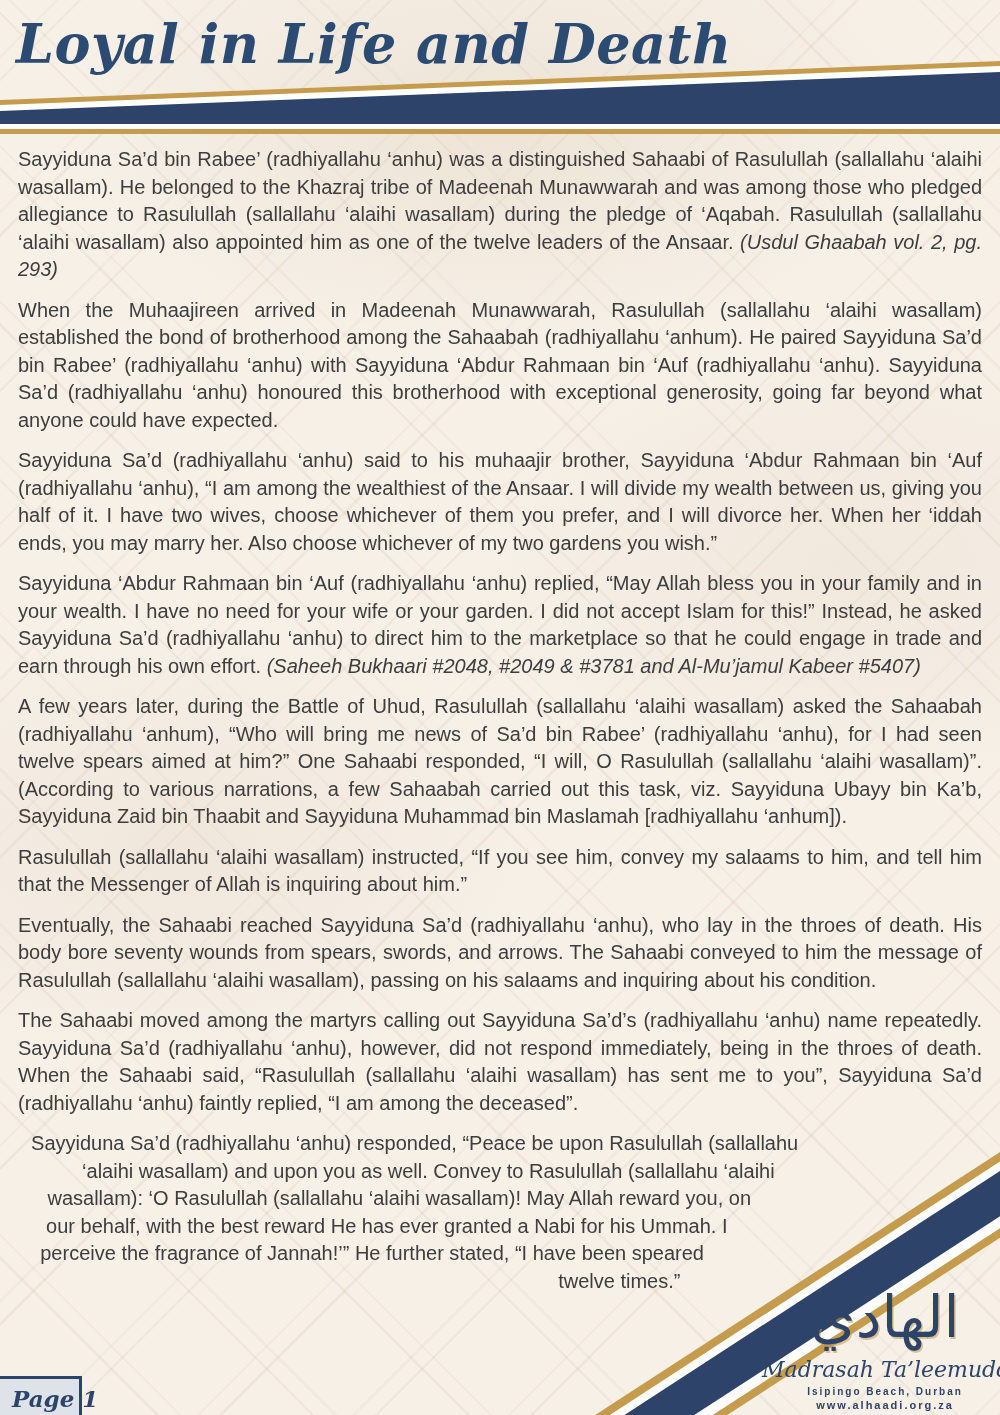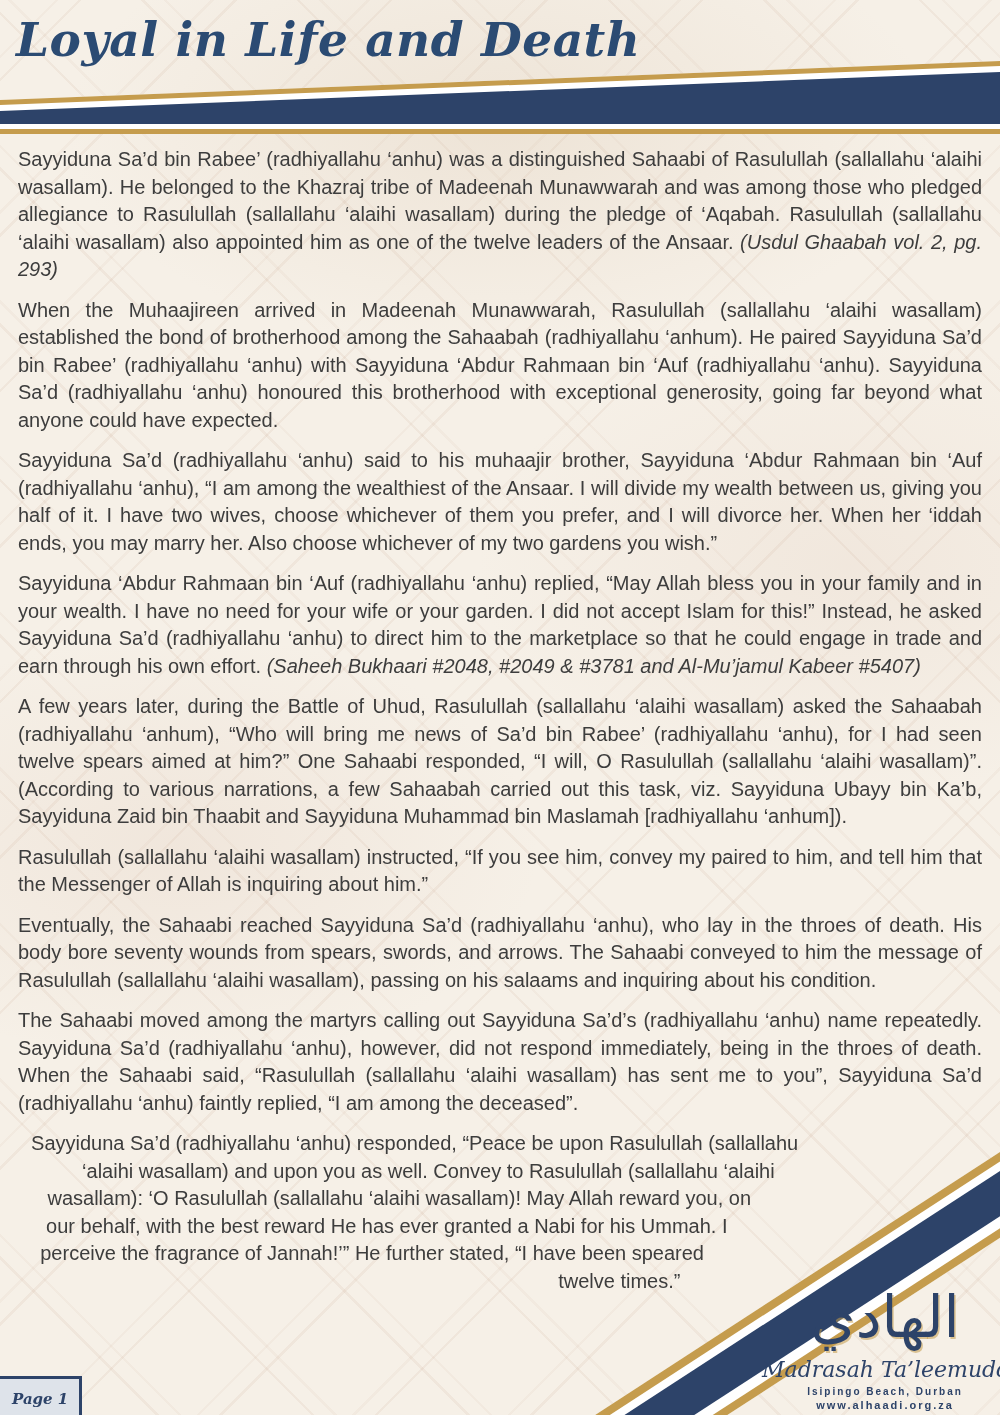--- a/index.html
+++ b/index.html
@@ -28,21 +28,21 @@
       repeating-linear-gradient(-45deg, rgba(190,150,125,0.11) 0px, rgba(190,150,125,0.11) 2.5px, transparent 2.5px, transparent 16px, rgba(190,150,125,0.07) 16px, rgba(190,150,125,0.07) 18.5px, transparent 18.5px, transparent 110px);
     font-family: "Liberation Sans", sans-serif;
   }
   .page-title {
     position: absolute;
     top: 12px;
     left: 16px;
     font-family: "DejaVu Serif", serif;
     font-style: italic;
     font-weight: bold;
-    font-size: 47px;
+    font-size: 54px;
     letter-spacing: 0.5px;
     color: var(--title);
     white-space: nowrap;
     text-align: right;
   }
   svg.header-band {
     position: absolute;
     top: 0; left: 0;
     width: 1000px; height: 140px;
     display: block;
@@ -133,21 +133,21 @@
     border-left: none;
     border-bottom: none;
     display: flex;
     align-items: center;
     padding-left: 12px;
   }
   .page-box .label {
     font-family: "DejaVu Serif", serif;
     font-style: italic;
     font-weight: bold;
-    font-size: 15px;
+    font-size: 23px;
     color: var(--navy);
     white-space: nowrap;
   }
 </style>
 </head>
 <body>
 
 <div class="page">
 
   <svg class="header-band" viewBox="0 0 1000 140" aria-hidden="true">
@@ -158,21 +158,21 @@
   </svg>
 
   <div class="page-title">Loyal in Life and Death</div>
 
   <div class="article">
       <p><span>Sayyiduna Sa’d bin Rabee’ (radhiyallahu ‘anhu) was a distinguished Sahaabi of Rasulullah (sallallahu ‘alaihi wasallam). He belonged to the Khazraj tribe of Madeenah Munawwarah and was among those who pledged allegiance to Rasulullah (sallallahu ‘alaihi wasallam) during the pledge of ‘Aqabah. Rasulullah (sallallahu ‘alaihi wasallam) also appointed him as one of the twelve leaders of the Ansaar. </span><span class="it">(Usdul Ghaabah vol. 2, pg. 293)</span></p>
       <p><span>When the Muhaajireen arrived in Madeenah Munawwarah, Rasulullah (sallallahu ‘alaihi wasallam) established the bond of brotherhood among the Sahaabah (radhiyallahu ‘anhum). He paired Sayyiduna Sa’d bin Rabee’ (radhiyallahu ‘anhu) with Sayyiduna ‘Abdur Rahmaan bin ‘Auf (radhiyallahu ‘anhu). Sayyiduna Sa’d (radhiyallahu ‘anhu) honoured this brotherhood with exceptional generosity, going far beyond what anyone could have expected.</span></p>
       <p><span>Sayyiduna Sa’d (radhiyallahu ‘anhu) said to his muhaajir brother, Sayyiduna ‘Abdur Rahmaan bin ‘Auf (radhiyallahu ‘anhu), “I am among the wealthiest of the Ansaar. I will divide my wealth between us, giving you half of it. I have two wives, choose whichever of them you prefer, and I will divorce her. When her ‘iddah ends, you may marry her. Also choose whichever of my two gardens you wish.”</span></p>
       <p><span>Sayyiduna ‘Abdur Rahmaan bin ‘Auf (radhiyallahu ‘anhu) replied, “May Allah bless you in your family and in your wealth. I have no need for your wife or your garden. I did not accept Islam for this!” Instead, he asked Sayyiduna Sa’d (radhiyallahu ‘anhu) to direct him to the marketplace so that he could engage in trade and earn through his own effort. </span><span class="it">(Saheeh Bukhaari #2048, #2049 &amp; #3781 and Al-Mu’jamul Kabeer #5407)</span></p>
       <p><span>A few years later, during the Battle of Uhud, Rasulullah (sallallahu ‘alaihi wasallam) asked the Sahaabah (radhiyallahu ‘anhum), “Who will bring me news of Sa’d bin Rabee’ (radhiyallahu ‘anhu), for I had seen twelve spears aimed at him?” One Sahaabi responded, “I will, O Rasulullah (sallallahu ‘alaihi wasallam)”. (According to various narrations, a few Sahaabah carried out this task, viz. Sayyiduna Ubayy bin Ka’b, Sayyiduna Zaid bin Thaabit and Sayyiduna Muhammad bin Maslamah [radhiyallahu ‘anhum]).</span></p>
-      <p><span>Rasulullah (sallallahu ‘alaihi wasallam) instructed, “If you see him, convey my paired to him, and tell him that the Messenger of Allah is inquiring about him.”</span></p>
+      <p><span>Rasulullah (sallallahu ‘alaihi wasallam) instructed, “If you see him, convey my salaams to him, and tell him that the Messenger of Allah is inquiring about him.”</span></p>
       <p><span>Eventually, the Sahaabi reached Sayyiduna Sa’d (radhiyallahu ‘anhu), who lay in the throes of death. His body bore seventy wounds from spears, swords, and arrows. The Sahaabi conveyed to him the message of Rasulullah (sallallahu ‘alaihi wasallam), passing on his salaams and inquiring about his condition.</span></p>
       <p><span>The Sahaabi moved among the martyrs calling out Sayyiduna Sa’d’s (radhiyallahu ‘anhu) name repeatedly. Sayyiduna Sa’d (radhiyallahu ‘anhu), however, did not respond immediately, being in the throes of death. When the Sahaabi said, “Rasulullah (sallallahu ‘alaihi wasallam) has sent me to you”, Sayyiduna Sa’d (radhiyallahu ‘anhu) faintly replied, “I am among the deceased”.</span></p>
       <p class="wrap-band"><span class="band-float"></span><span>Sayyiduna Sa’d (radhiyallahu ‘anhu) responded, “Peace be upon Rasulullah (sallallahu ‘alaihi wasallam) and upon you as well. Convey to Rasulullah (sallallahu ‘alaihi wasallam): ‘O Rasulullah (sallallahu ‘alaihi wasallam)! May Allah reward you, on our behalf, with the best reward He has ever granted a Nabi for his Ummah. I perceive the fragrance of Jannah!’” He further stated, “I have been speared twelve times.”</span></p>
     </div>
 
   <svg class="corner-band" viewBox="0 0 460 280" aria-hidden="true">
     <polygon class="f-white" points="586,-65 -71,362 -31.8,422.4 625.2,-4.6"></polygon>
     <polygon class="f-gold" points="586,-65 -71,362 -66.6,368.7 590.4,-58.3"></polygon>
     <polygon class="f-navy" points="594.7,-51.6 -62.3,375.4 -41.6,407.3 615.4,-19.7"></polygon>
     <polygon class="f-gold" points="620.9,-11.3 -36.1,415.7 -31.8,422.4 625.2,-4.6"></polygon>

